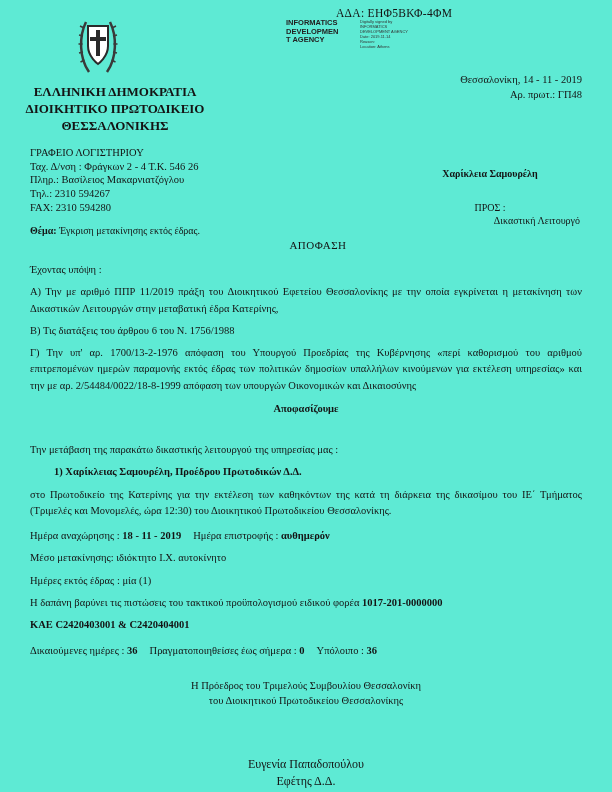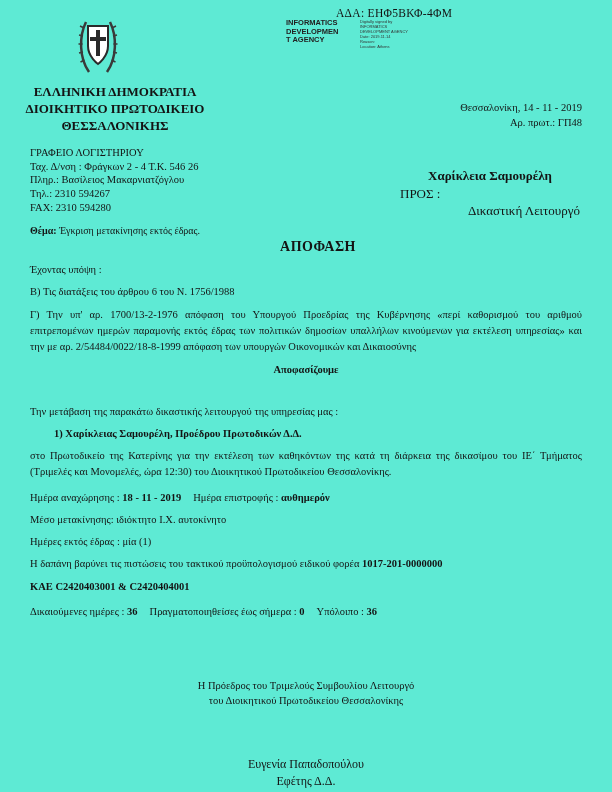--- a/index.html
+++ b/index.html
@@ -17,28 +17,28 @@
   }
   .stamp-details {
     font-family:"Liberation Sans","DejaVu Sans",sans-serif; font-size:4px;
     line-height:1.25; width:78px; color:#333; white-space:pre-line;
   }
   .emblem { position:absolute; top:18px; left:76px; width:44px; height:58px; }
   .letterhead {
     position:absolute; top:84px; left:20px; width:190px; text-align:center;
     font-weight:bold; font-size:13px; line-height:1.3;
   }
-  .meta-block { position:absolute; top:100px; right:30px; text-align:right; font-size:10.5px; line-height:1.45; }
+  .meta-block { position:absolute; top:72px; right:30px; text-align:right; font-size:10.5px; line-height:1.45; }
   .contact { position:absolute; top:146px; left:30px; font-size:10.5px; line-height:1.3; }
-  .recipient { position:absolute; top:167px; left:400px; width:180px; font-size:13px; line-height:1.35; }
+  .recipient { position:absolute; top:167px; left:400px; width:180px; font-size:10px; line-height:1.35; }
   .recipient-name { font-weight:bold; text-align:center; }
-  .recipient-pros { text-align:left; }
+  .recipient-pros { text-align:center;margin-top:20px; }
   .recipient-title { text-align:right; }
   .subject { position:absolute; top:225px; left:30px; font-size:10px; }
-  .apofasi { position:absolute; top:239px; left:0; width:100%; text-align:center; font-weight:bold; font-size:14px; letter-spacing:.5px;padding-left:24px; }
+  .apofasi { position:absolute; top:239px; left:0; width:100%; text-align:center; font-weight:normal; font-size:11px; letter-spacing:.5px;padding-left:24px; }
   .bodytext { position:absolute; top:262px; left:30px; width:552px; font-size:10.5px; line-height:1.55; }
   .bodytext .para { margin-bottom:6px; }
   .just { text-align:justify; }
   .b { font-weight:bold; }
   .decide { font-weight:bold; text-align:center; margin:7px 0 25px 0; }
   .numbered { font-weight:bold; margin-left:24px; }
   .spaced { margin-top:9px; }
   .gap { margin-left:12px; }
   .sig-head { position:absolute; top:679px; left:0; width:100%; text-align:center; font-size:10.5px; line-height:1.4; }
   .sig-name { position:absolute; top:756px; left:0; width:100%; text-align:center; font-size:12px; line-height:1.4; }
@@ -95,20 +95,21 @@
   </div>
 
   <div class="subject">
     <span class="b">Θέμα:</span><span> Έγκριση μετακίνησης εκτός έδρας.</span>
   </div>
 
   <div class="apofasi">ΑΠΟΦΑΣΗ</div>
 
   <div class="bodytext">
     <div class="para">Έχοντας υπόψη :</div>
+    <div class="para just">Α) Την με αριθμό ΠΠΡ 11/2019 πράξη του Διοικητικού Εφετείου Θεσσαλονίκης με την οποία εγκρίνεται η μετακίνηση των Δικαστικών Λειτουργών στην μεταβατική έδρα Κατερίνης,</div>
     <div class="para">Β) Τις διατάξεις του άρθρου 6 του Ν. 1756/1988</div>
     <div class="para just">Γ) Την υπ' αρ. 1700/13-2-1976 απόφαση του Υπουργού Προεδρίας της Κυβέρνησης «περί καθορισμού του αριθμού επιτρεπομένων ημερών παραμονής εκτός έδρας των πολιτικών δημοσίων υπαλλήλων κινούμενων για εκτέλεση υπηρεσίας» και την με αρ. 2/54484/0022/18-8-1999 απόφαση των υπουργών Οικονομικών και Δικαιοσύνης</div>
     <div class="decide">Αποφασίζουμε</div>
     <div class="para">Την μετάβαση της παρακάτω δικαστικής λειτουργού της υπηρεσίας μας :</div>
     <div class="para numbered">1) Χαρίκλειας Σαμουρέλη, Προέδρου Πρωτοδικών Δ.Δ.</div>
     <div class="para just">στο Πρωτοδικείο της Κατερίνης για την εκτέλεση των καθηκόντων της κατά τη διάρκεια της δικασίμου του ΙΕ΄ Τμήματος (Τριμελές και Μονομελές, ώρα 12:30) του Διοικητικού Πρωτοδικείου Θεσσαλονίκης.</div>
     <div class="para spaced">
       <span>Ημέρα αναχώρησης : </span><span class="b">18 - 11 - 2019</span><span class="gap">Ημέρα επιστροφής : </span><span class="b">αυθημερόν</span>
     </div>
     <div class="para">Μέσο μετακίνησης: ιδιόκτητο Ι.Χ. αυτοκίνητο</div>
@@ -116,21 +117,21 @@
     <div class="para">
       <span>Η δαπάνη βαρύνει τις πιστώσεις του τακτικού προϋπολογισμού ειδικού φορέα </span><span class="b">1017-201-0000000</span>
     </div>
     <div class="para b">ΚΑΕ C2420403001 &amp; C2420404001</div>
     <div class="para spaced">
       <span>Δικαιούμενες ημέρες : </span><span class="b">36</span><span class="gap">Πραγματοποιηθείσες έως σήμερα : </span><span class="b">0</span><span class="gap">Υπόλοιπο : </span><span class="b">36</span>
     </div>
   </div>
 
   <div class="sig-head">
-    <div>Η Πρόεδρος του Τριμελούς Συμβουλίου Λειτουργό</div>
+    <div>Η Πρόεδρος του Τριμελούς Συμβουλίου Θεσσαλονίκη</div>
     <div>του Διοικητικού Πρωτοδικείου Θεσσαλονίκης</div>
   </div>
 
   <div class="sig-name">
     <div>Ευγενία Παπαδοπούλου</div>
     <div>Εφέτης Δ.Δ.</div>
   </div>
 
 </div>
 

